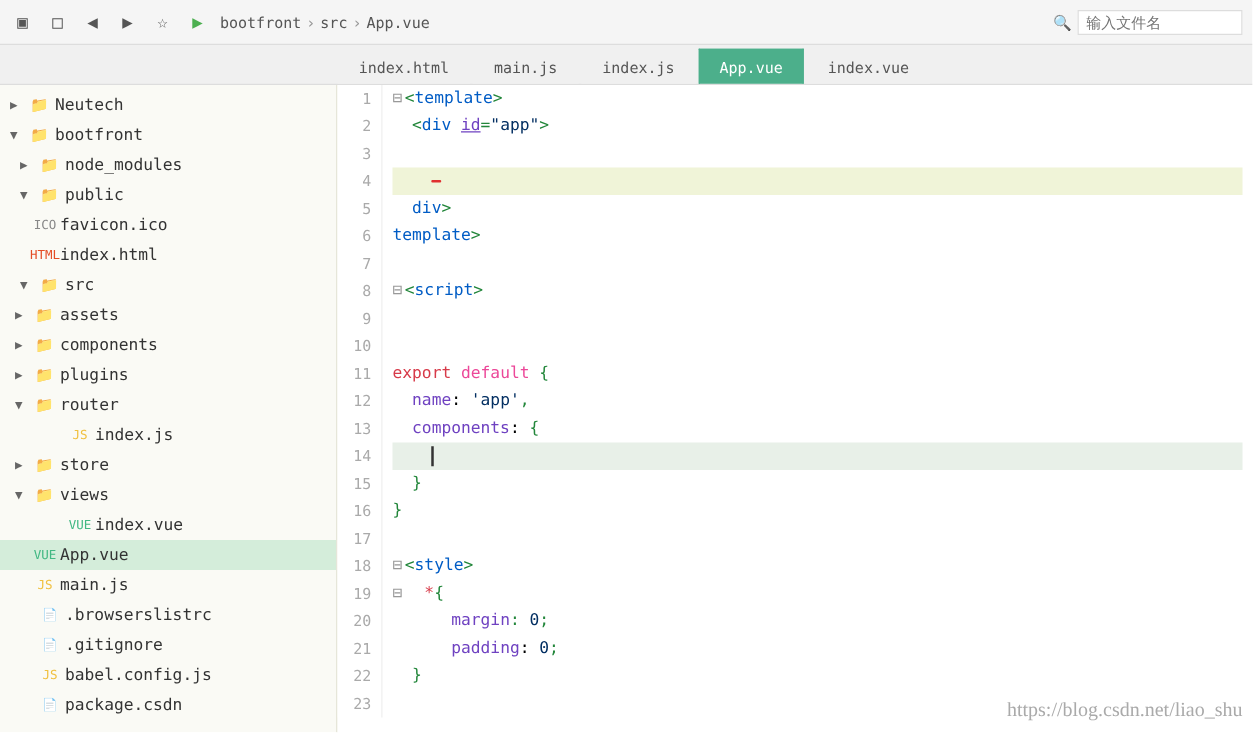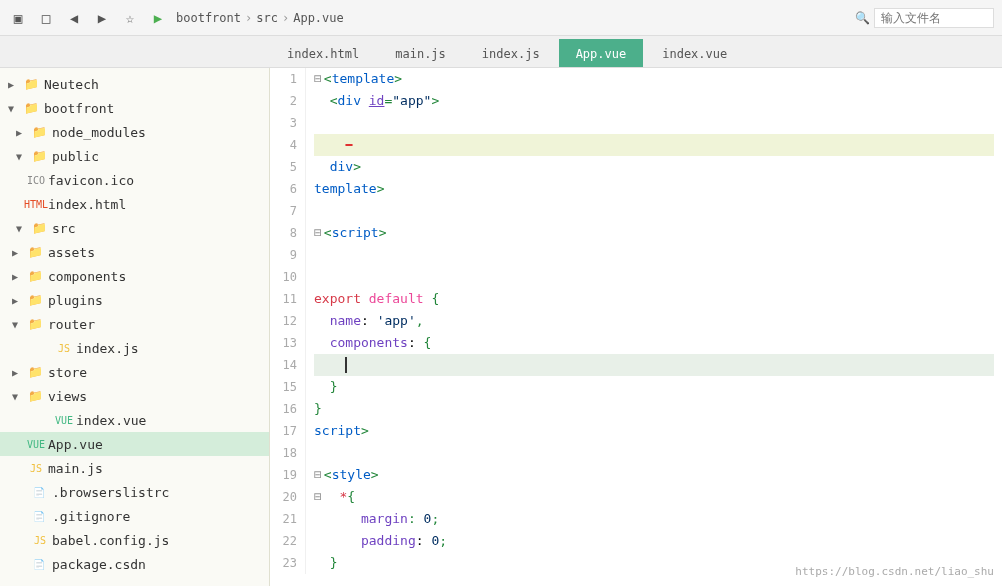--- a/index.html
+++ b/index.html
@@ -51,21 +51,21 @@
       gap: 4px;
       color: #888;
       font-size: 12px;
     }
     .search-input {
       border: 1px solid #ddd;
       padding: 2px 6px;
       font-size: 12px;
       color: #555;
       background: #fff;
-      width: 120px;
+      width: 132px;
     }
 
     
     .tabs {
       display: flex;
       background: #f0f0f0;
       border-bottom: 1px solid #ddd;
       height: 32px;
       align-items: flex-end;
       padding-left: 270px;
@@ -185,22 +185,23 @@
       background: #f0f4d8;
     }
     .code-line.cursor-line {
       background: #e8f0e8;
     }
 
     .watermark {
       position: fixed;
       bottom: 8px;
       right: 8px;
-      font-size: 11px;
+      font-size: 16px;
       color: #aaa;
+      font-family: Liberation Serif, serif;
     }
   </style>
 </head>
 <body>
 
 <div class="toolbar">
   <div class="toolbar-icon">▣</div>
   <div class="toolbar-icon">□</div>
   <div class="toolbar-icon">◀</div>
   <div class="toolbar-icon">▶</div>
@@ -374,21 +375,20 @@
           <div class="code-line">&nbsp;</div>
           <div class="code-line"><span style="color:#999;cursor:pointer;margin-right:2px;">⊟</span><span style="color:#22863a;">&lt;</span><span style="color:#005cc5;">script</span><span style="color:#22863a;">&gt;</span></div>
           <div class="code-line">&nbsp;</div>
           <div class="code-line">&nbsp;</div>
           <div class="code-line"><span style="color:#d73a49;">export</span><span style="color:inherit;"> </span><span style="color:#ec4899;">default</span><span style="color:inherit;"> </span><span style="color:#22863a;">{</span></div>
           <div class="code-line"><span style="color:inherit;">  </span><span style="color:#6f42c1;">name</span><span style="color:inherit;">: </span><span style="color:#032f62;">'app'</span><span style="color:#22863a;">,</span></div>
           <div class="code-line"><span style="color:inherit;">  </span><span style="color:#6f42c1;">components</span><span style="color:inherit;">: </span><span style="color:#22863a;">{</span></div>
           <div class="code-line cursor-line"><span style="color:inherit;">    </span><span style="border-left: 2px solid #333; height: 16px; display:inline-block;"></span></div>
           <div class="code-line"><span style="color:inherit;">  </span><span style="color:#22863a;">}</span></div>
           <div class="code-line"><span style="color:#22863a;">}</span></div>
-          <div class="code-line"><span style="color:#22863a;"><span style="color:#005cc5;">script</span><span style="color:#22863a;">&gt;</span></span></div>
           <div class="code-line">&nbsp;</div>
           <div class="code-line"><span style="color:#999;cursor:pointer;margin-right:2px;">⊟</span><span style="color:#22863a;">&lt;</span><span style="color:#005cc5;">style</span><span style="color:#22863a;">&gt;</span></div>
           <div class="code-line"><span style="color:#999;cursor:pointer;margin-right:2px;">⊟</span><span style="color:inherit;">  </span><span style="color:#d73a49;">*</span><span style="color:#22863a;">{</span></div>
           <div class="code-line"><span style="color:inherit;">      </span><span style="color:#6f42c1;">margin</span><span style="color:#22863a;">: </span><span style="color:#032f62;">0</span><span style="color:#22863a;">;</span></div>
           <div class="code-line"><span style="color:inherit;">      </span><span style="color:#6f42c1;">padding</span><span style="color:inherit;">: </span><span style="color:#032f62;">0</span><span style="color:#22863a;">;</span></div>
           <div class="code-line"><span style="color:inherit;">  </span><span style="color:#22863a;">}</span></div>
         </div>
     </div>
   </div>
 </div>

